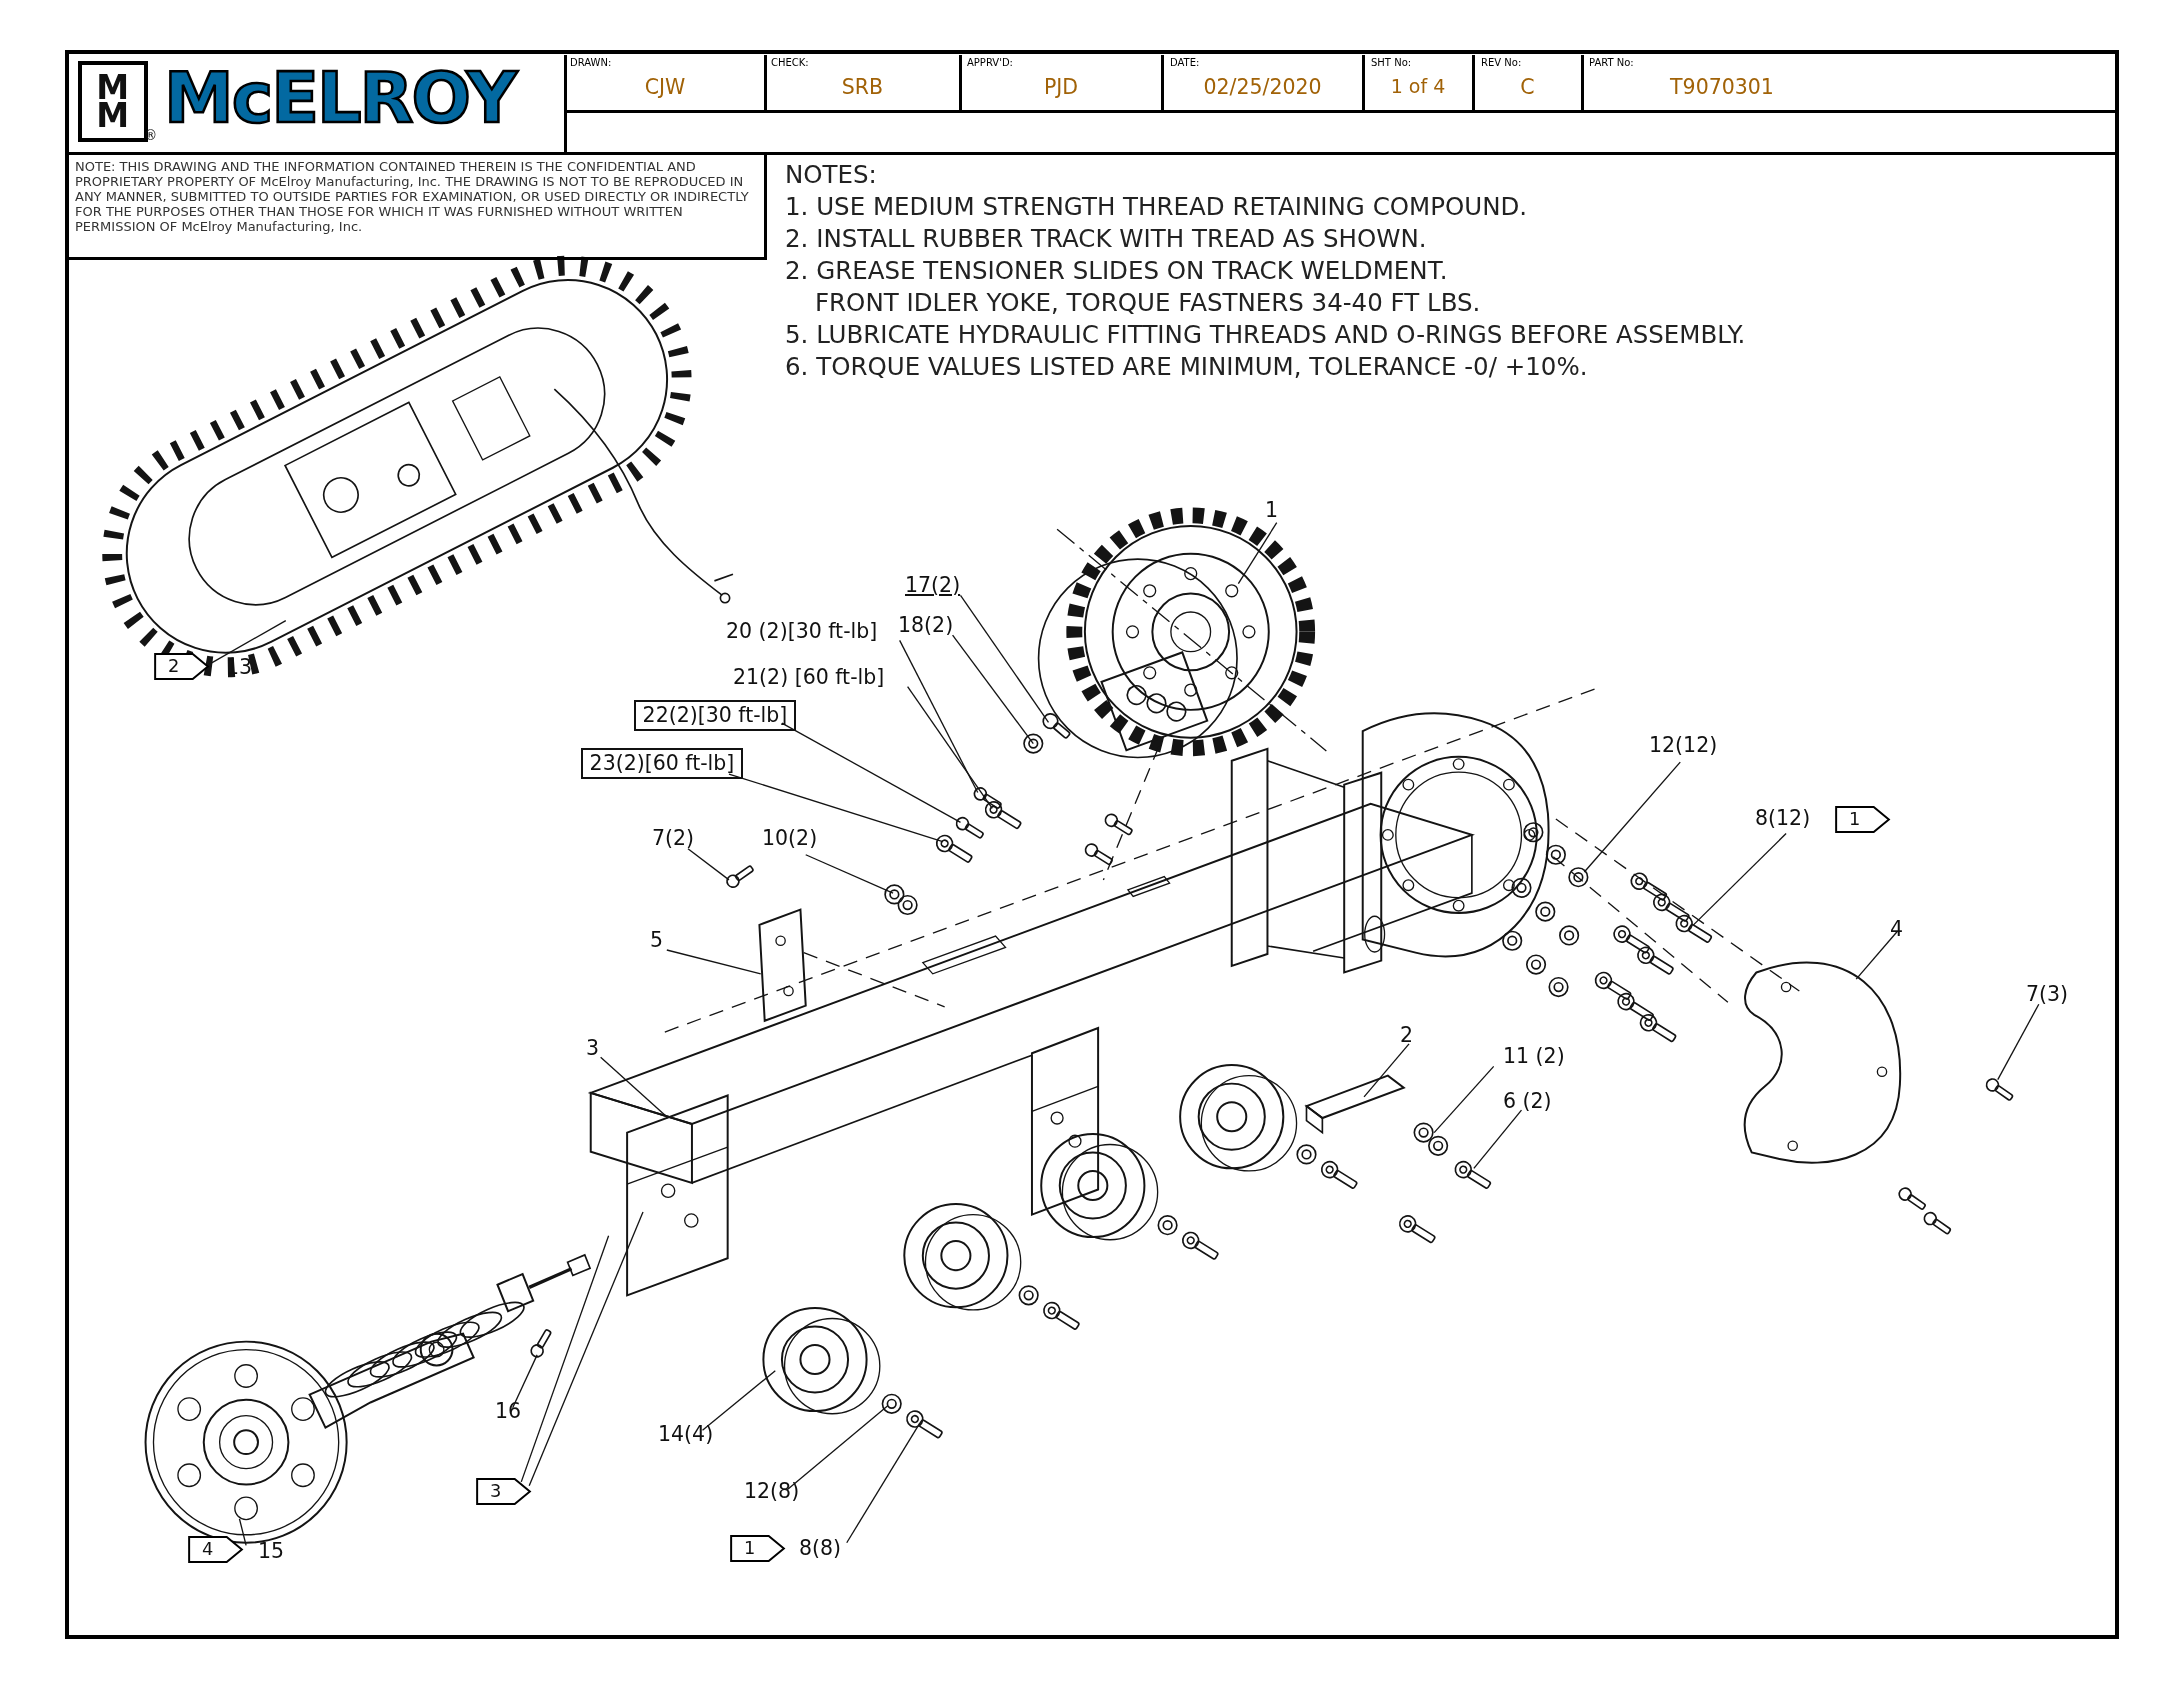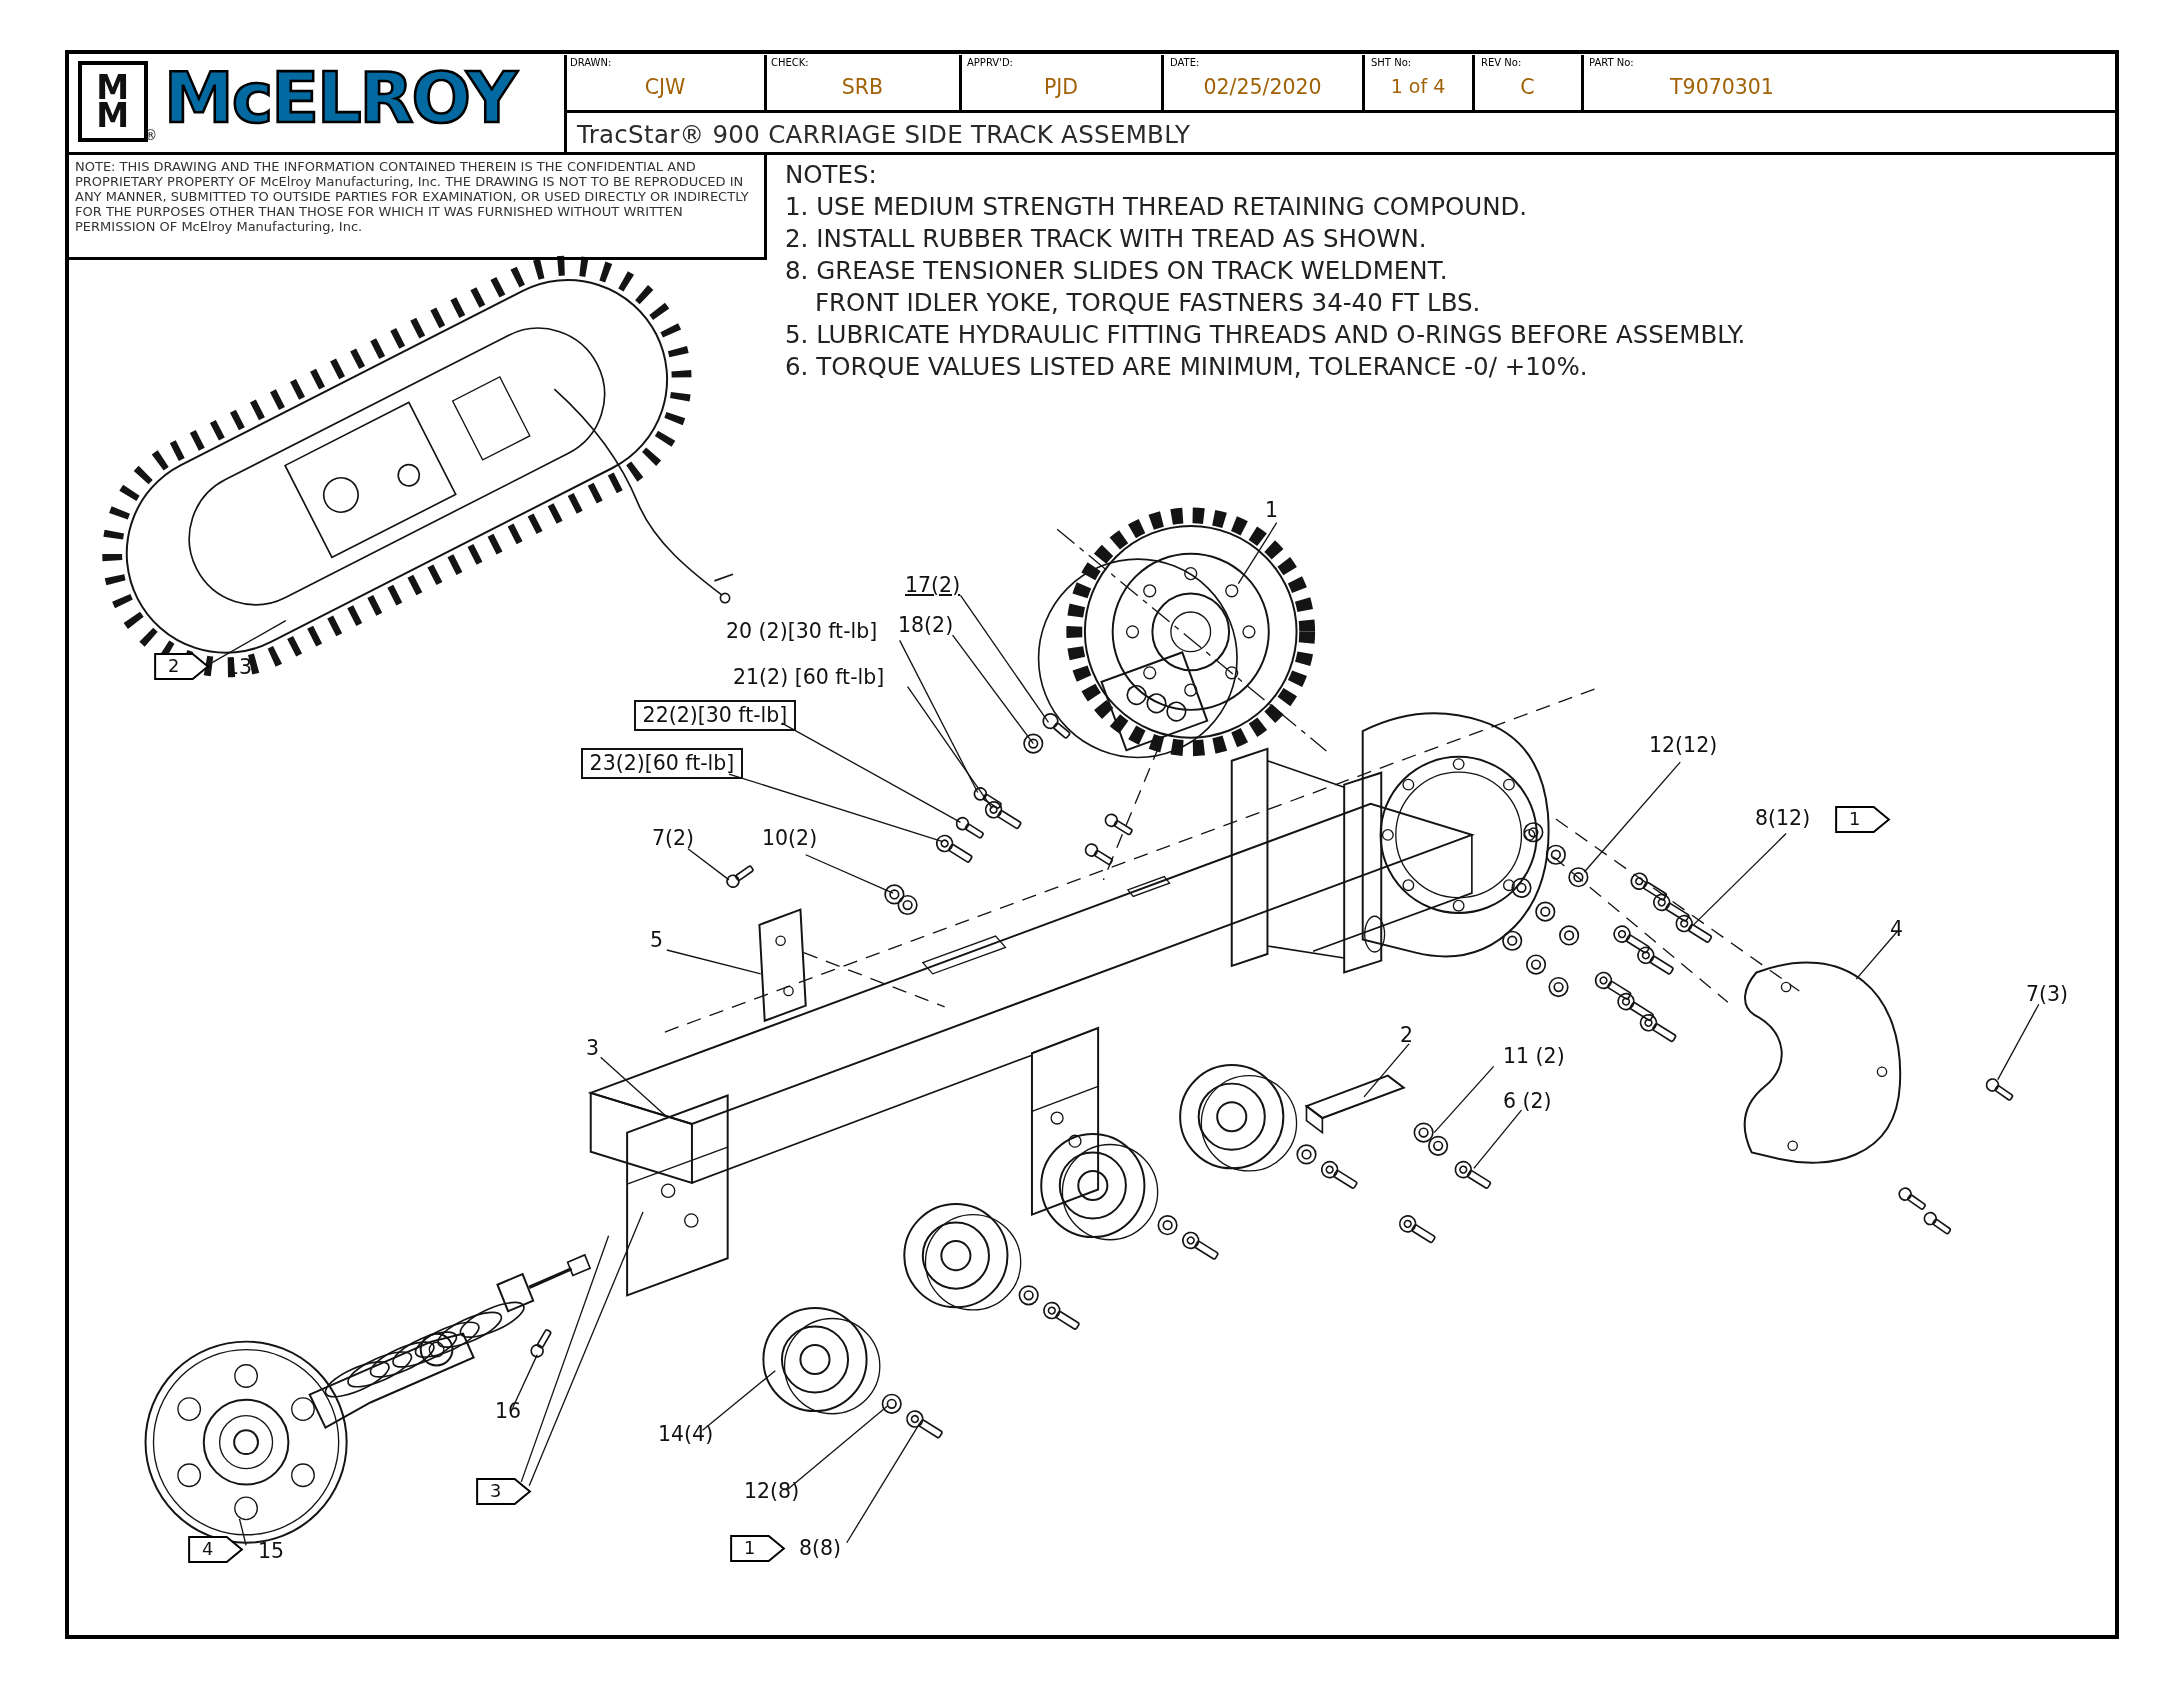--- a/index.html
+++ b/index.html
@@ -311,29 +311,28 @@
   <div class="tb-value" style="left:961px;top:75px;width:200px;">PJD</div>
   <div class="tb-label" style="left:1170px;top:57px;">DATE:</div>
   <div class="tb-value" style="left:1163px;top:75px;width:199px;">02/25/2020</div>
   <div class="tb-label" style="left:1371px;top:57px;">SHT No:</div>
   <div class="tb-value" style="left:1364px;top:75px;width:108px;font-size:19px;">1 of 4</div>
   <div class="tb-label" style="left:1481px;top:57px;">REV No:</div>
   <div class="tb-value" style="left:1474px;top:75px;width:107px;">C</div>
   <div class="tb-label" style="left:1589px;top:57px;">PART No:</div>
   <div class="tb-value" style="left:1583px;top:75px;width:278px;">T9070301</div>
 
-  <div class="dwg-title">TracStar® 900 CARRIAGE SIDE TRACK ASSEMBLY</div>
 
   <div class="conf-note">NOTE: THIS DRAWING AND THE INFORMATION CONTAINED THEREIN IS THE CONFIDENTIAL AND PROPRIETARY PROPERTY OF McElroy Manufacturing, Inc. THE DRAWING IS NOT TO BE REPRODUCED IN ANY MANNER, SUBMITTED TO OUTSIDE PARTIES FOR EXAMINATION, OR USED DIRECTLY OR INDIRECTLY FOR THE PURPOSES OTHER THAN THOSE FOR WHICH IT WAS FURNISHED WITHOUT WRITTEN PERMISSION OF McElroy Manufacturing, Inc.</div>
 
   <div class="notes">
     <div>NOTES:</div>
     <div>1. USE MEDIUM STRENGTH THREAD RETAINING COMPOUND.</div>
     <div>2. INSTALL RUBBER TRACK WITH TREAD AS SHOWN.</div>
-    <div>8. GREASE TENSIONER SLIDES ON TRACK WELDMENT.</div>
+    <div>2. GREASE TENSIONER SLIDES ON TRACK WELDMENT.</div>
     <div class="cont">FRONT IDLER YOKE, TORQUE FASTNERS 34-40 FT LBS.</div>
     <div>5. LUBRICATE HYDRAULIC FITTING THREADS AND O-RINGS BEFORE ASSEMBLY.</div>
     <div>6. TORQUE VALUES LISTED ARE MINIMUM, TOLERANCE -0/ +10%.</div>
   </div>
 
   <span class="co" style="left:1265px;top:498px;">1</span>
   <span class="co" style="left:905px;top:573px;text-decoration:underline;">17(2)</span>
   <span class="co" style="left:898px;top:613px;">18(2)</span>
   <span class="co" style="left:726px;top:619px;">20 (2)[30 ft-lb]</span>
   <span class="co" style="left:733px;top:665px;">21(2) [60 ft-lb]</span>

